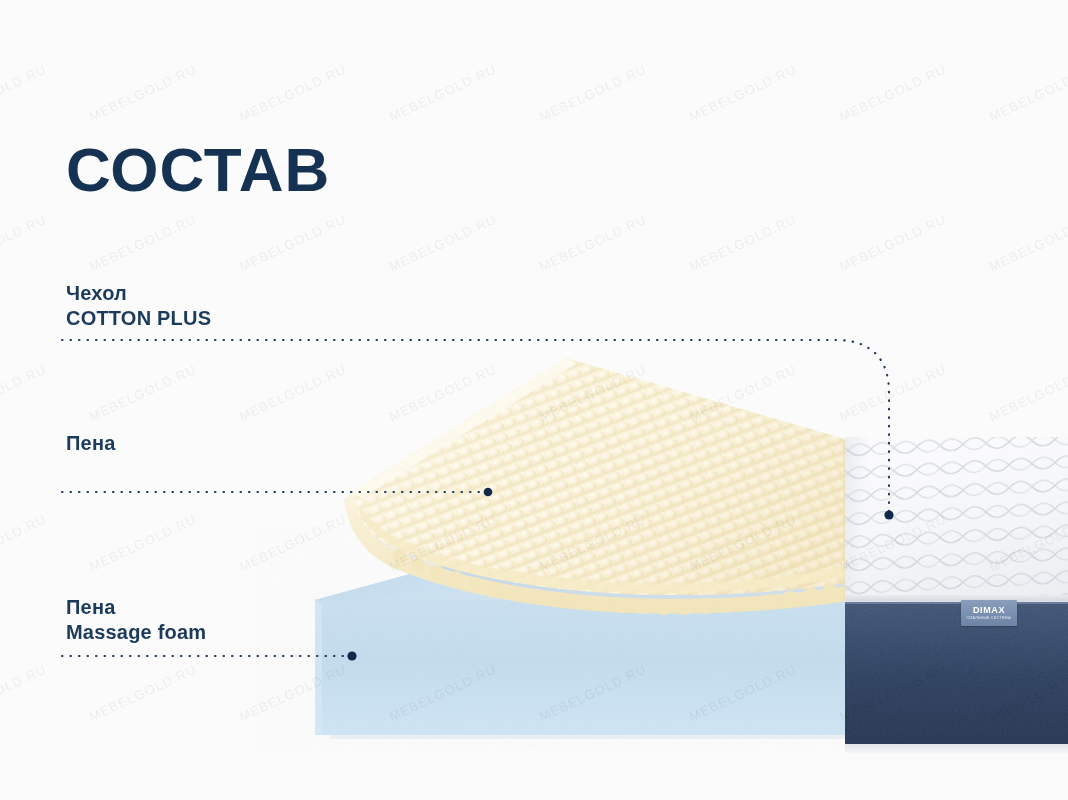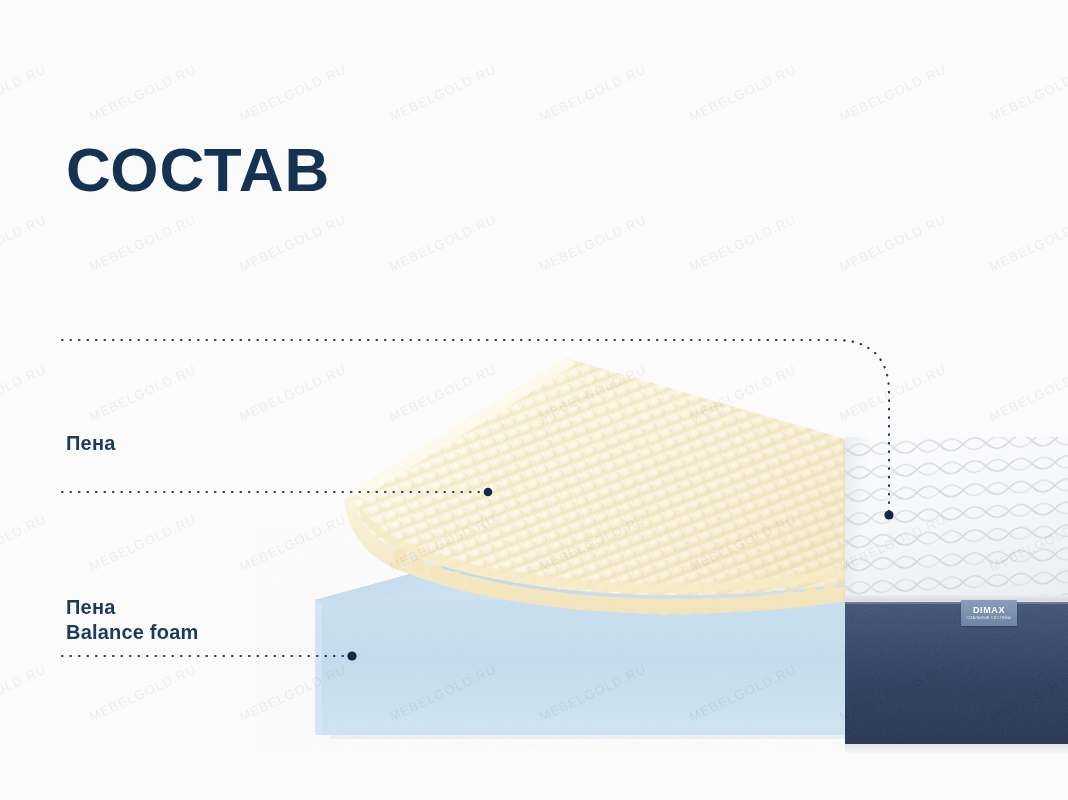--- a/index.html
+++ b/index.html
@@ -283,28 +283,32 @@
 
     <path d="M62,492 L484,492" fill="none" stroke="#1b3a5c" stroke-width="2.1" stroke-linecap="round" stroke-dasharray="0.5 8"></path>
     <circle cx="488" cy="492" r="4.3" fill="#13294a"></circle>
 
     <path d="M62,656 L348,656" fill="none" stroke="#1b3a5c" stroke-width="2.1" stroke-linecap="round" stroke-dasharray="0.5 8"></path>
     <circle cx="352" cy="656" r="4.6" fill="#13294a"></circle>
   </svg>
 
   <div id="page-title">СОСТАВ</div>
 
+  <div id="label-cover" class="label-block">
+    <div class="label-ru">Чехол</div>
+    <div class="label-en">COTTON PLUS</div>
+  </div>
 
   <div id="label-massage" class="label-block">
     <div class="label-ru">Пена</div>
   </div>
 
   <div id="label-balance" class="label-block">
     <div class="label-ru">Пена</div>
-    <div class="label-en">Balance foam</div>
+    <div class="label-en">Massage foam</div>
   </div>
 
   <div id="watermarks">
       <div class="wm" style="left: -60px; top: 110px; opacity: 0.055; transform: rotate(-25deg);">MEBELGOLD.RU</div>
       <div class="wm" style="left: 90px; top: 110px; opacity: 0.055; transform: rotate(-25deg);">MEBELGOLD.RU</div>
       <div class="wm" style="left: 240px; top: 110px; opacity: 0.055; transform: rotate(-25deg);">MEBELGOLD.RU</div>
       <div class="wm" style="left: 390px; top: 110px; opacity: 0.055; transform: rotate(-25deg);">MEBELGOLD.RU</div>
       <div class="wm" style="left: 540px; top: 110px; opacity: 0.055; transform: rotate(-25deg);">MEBELGOLD.RU</div>
       <div class="wm" style="left: 690px; top: 110px; opacity: 0.055; transform: rotate(-25deg);">MEBELGOLD.RU</div>
       <div class="wm" style="left: 840px; top: 110px; opacity: 0.055; transform: rotate(-25deg);">MEBELGOLD.RU</div>

